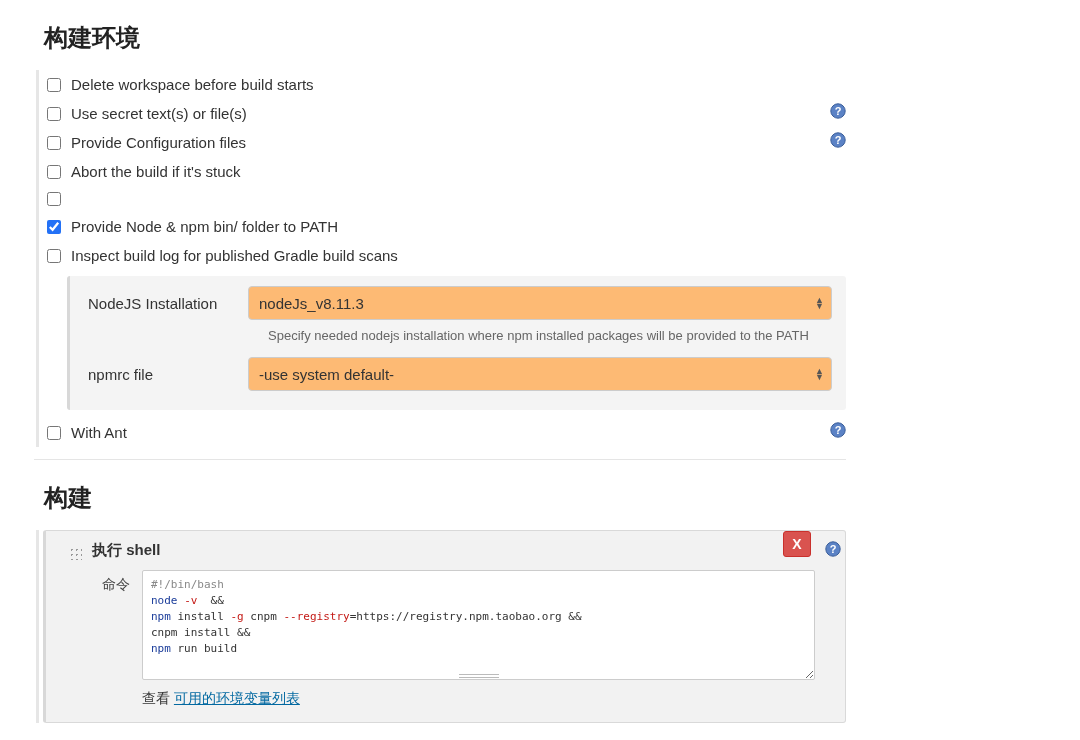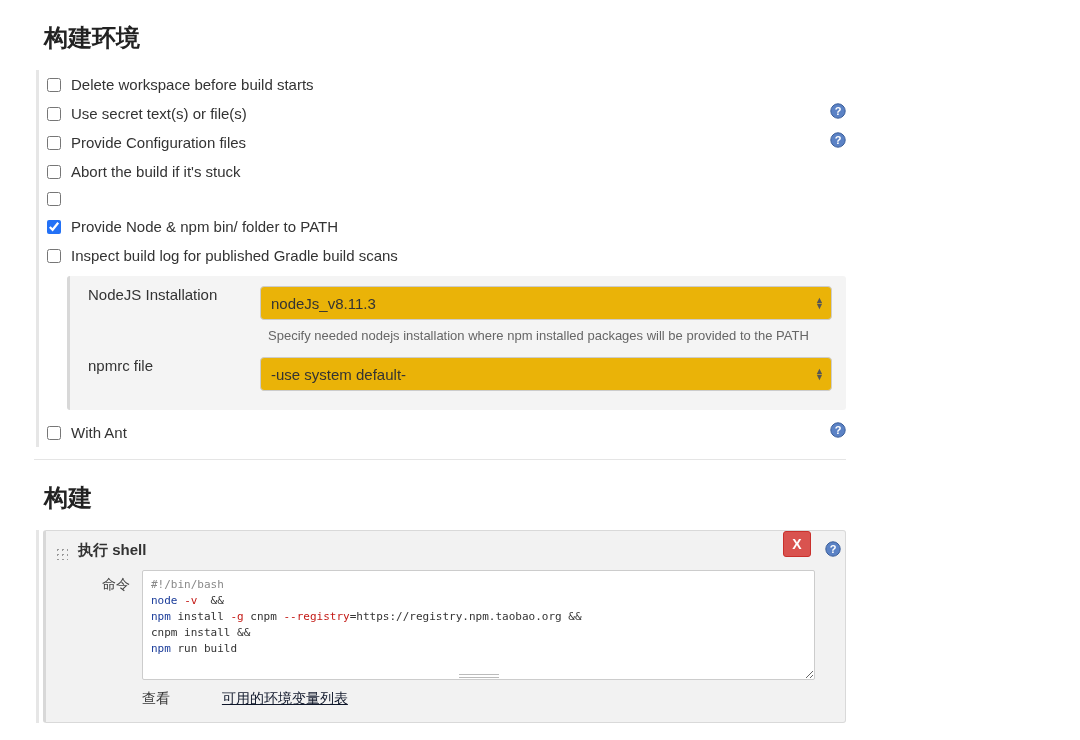--- a/index.html
+++ b/index.html
@@ -61,42 +61,42 @@
   }
   .sub-panel {
     margin: 6px 0 8px 24px;
     background: #f4f4f4;
     border-left: 3px solid #d8d8d8;
     padding: 10px 14px 14px 8px;
     border-radius: 3px;
   }
   .sub-row {
     display: flex;
+    align-items: center;
     margin-bottom: 5px;
-    gap: 12px;
   }
   .sub-label {
     width: 170px;
     flex-shrink: 0;
     font-size: 15px;
     color: #333;
     padding-left: 10px;
   }
   .sub-field {
     flex: 1;
     position: relative;
   }
   .select-wrap {
     position: relative;
     width: 100%;
   }
   select.jselect {
     width: 100%;
     height: 34px;
-    background: #eab308;
+    background: #fdba74;
     border: 1px solid #ccc;
     border-radius: 4px;
     padding: 4px 26px 4px 10px;
     font-size: 15px;
     color: #333;
     appearance: none;
     -webkit-appearance: none;
     cursor: pointer;
   }
   .select-arrows {
@@ -125,21 +125,21 @@
     background: #f2f2f2;
     border: 1px solid #d9d9d9;
     border-left: 3px solid #d8d8d8;
     border-radius: 3px;
     margin: 4px 0 0 0;
     position: relative;
   }
   .step-header {
     display: flex;
     align-items: flex-end;
-    padding: 10px 8px;
+    padding: 10px 22px;
   }
   .drag-handle {
     width: 14px;
     height: 14px;
     margin-right: 10px;
     position: relative;
     cursor: move;
     flex-shrink: 0;
     background-image: radial-gradient(circle, #999 1px, transparent 1px);
     background-size: 5px 5px;
@@ -216,24 +216,23 @@
   .tok-comment { color: #888; }
   .tok-cmd { color: #1a3c9a; }
   .tok-flag { color: #c41a16; }
   .tok-str { color: #333; }
   .step-note {
     font-size: 14px;
     color: #333;
     margin: 10px 0 4px 0;
   }
   .step-note a {
-    color: #0f172a;
+    color: #0369a1;
     text-decoration: underline;
     cursor: pointer;
-    margin-left: 48px;
   }
 </style>
 </head>
 <body>
 
 <div class="page">
 
   <h2 class="section-title">构建环境</h2>
   <div class="section-body">
 

